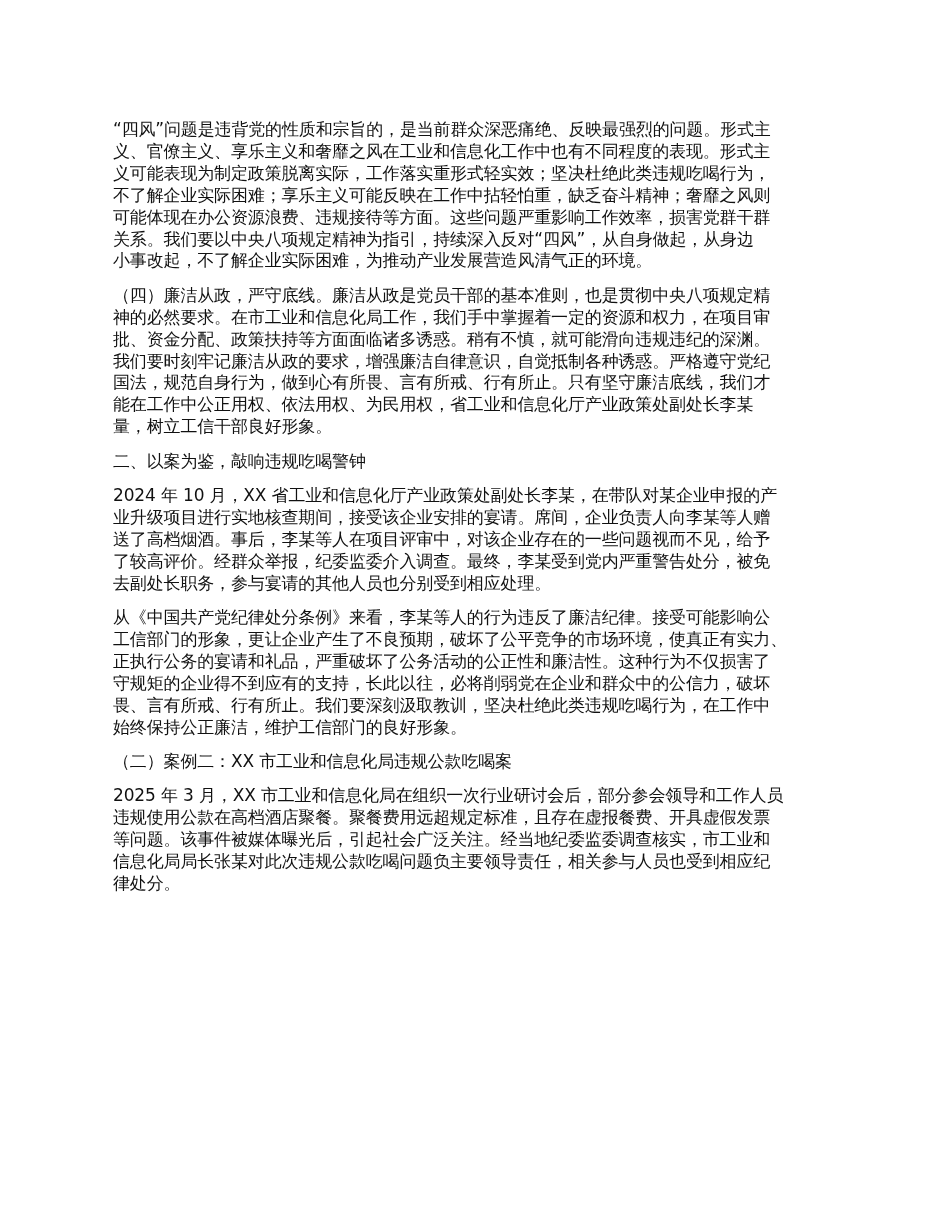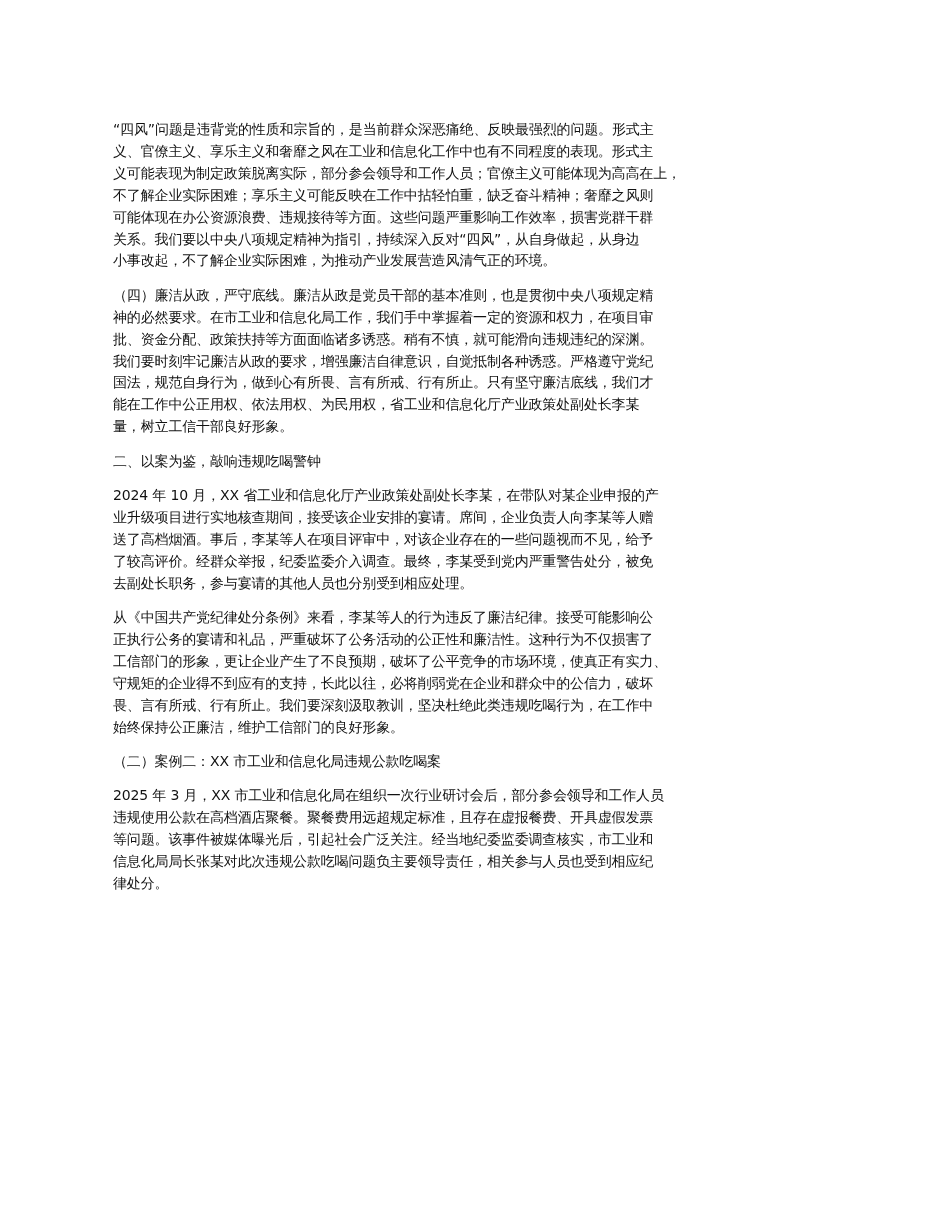--- a/index.html
+++ b/index.html
@@ -1,35 +1,35 @@
 <!DOCTYPE html>
 <html><head>
 <meta charset="utf-8">
 <style>
   html, body { margin: 0; padding: 0; background: #ffffff; }
   body { width: 950px; height: 1230px; position: relative; overflow: hidden; }
   .page {
     position: absolute; left: 113px; top: 119px; width: 750px;
     font-family: "DejaVu Sans", sans-serif;
-    font-size: 14px; line-height: 21.9px; color: #111111;
+    font-size: 17px; line-height: 21.9px; color: #111111;
     letter-spacing: -0.15px;
   }
   .para { margin: 0 0 12.5px 0; white-space: nowrap; }
   .line { display: block; }
   .heading { margin: 0 0 12.5px 0; white-space: nowrap; }
 </style>
 </head>
 <body>
 
 <div class="page">
 
   <p class="para">
     <span class="line">“四风”问题是违背党的性质和宗旨的，是当前群众深恶痛绝、反映最强烈的问题。形式主</span>
     <span class="line">义、官僚主义、享乐主义和奢靡之风在工业和信息化工作中也有不同程度的表现。形式主</span>
-    <span class="line">义可能表现为制定政策脱离实际，部分参会领导和工作人员；官僚主义可能体现为高高在上，</span>
+    <span class="line">义可能表现为制定政策脱离实际，工作落实重形式轻实效；坚决杜绝此类违规吃喝行为，</span>
     <span class="line">不了解企业实际困难；享乐主义可能反映在工作中拈轻怕重，缺乏奋斗精神；奢靡之风则</span>
     <span class="line">可能体现在办公资源浪费、违规接待等方面。这些问题严重影响工作效率，损害党群干群</span>
     <span class="line">关系。我们要以中央八项规定精神为指引，持续深入反对“四风”，从自身做起，从身边</span>
     <span class="line">小事改起，不了解企业实际困难，为推动产业发展营造风清气正的环境。</span>
   </p>
 
   <p class="para">
     <span class="line">（四）廉洁从政，严守底线。廉洁从政是党员干部的基本准则，也是贯彻中央八项规定精</span>
     <span class="line">神的必然要求。在市工业和信息化局工作，我们手中掌握着一定的资源和权力，在项目审</span>
     <span class="line">批、资金分配、政策扶持等方面面临诸多诱惑。稍有不慎，就可能滑向违规违纪的深渊。</span>
@@ -47,22 +47,22 @@
   <p class="para">
     <span class="line">2024 年 10 月，XX 省工业和信息化厅产业政策处副处长李某，在带队对某企业申报的产</span>
     <span class="line">业升级项目进行实地核查期间，接受该企业安排的宴请。席间，企业负责人向李某等人赠</span>
     <span class="line">送了高档烟酒。事后，李某等人在项目评审中，对该企业存在的一些问题视而不见，给予</span>
     <span class="line">了较高评价。经群众举报，纪委监委介入调查。最终，李某受到党内严重警告处分，被免</span>
     <span class="line">去副处长职务，参与宴请的其他人员也分别受到相应处理。</span>
   </p>
 
   <p class="para">
     <span class="line">从《中国共产党纪律处分条例》来看，李某等人的行为违反了廉洁纪律。接受可能影响公</span>
+    <span class="line">工信部门的形象，更让企业产生了不良预期，破坏了公平竞争的市场环境，使真正有实力、</span>
     <span class="line">正执行公务的宴请和礼品，严重破坏了公务活动的公正性和廉洁性。这种行为不仅损害了</span>
-    <span class="line">工信部门的形象，更让企业产生了不良预期，破坏了公平竞争的市场环境，使真正有实力、</span>
     <span class="line">守规矩的企业得不到应有的支持，长此以往，必将削弱党在企业和群众中的公信力，破坏</span>
     <span class="line">畏、言有所戒、行有所止。我们要深刻汲取教训，坚决杜绝此类违规吃喝行为，在工作中</span>
     <span class="line">始终保持公正廉洁，维护工信部门的良好形象。</span>
   </p>
 
   <p class="heading">
     <span class="line">（二）案例二：XX 市工业和信息化局违规公款吃喝案</span>
   </p>
 
   <p class="para">

